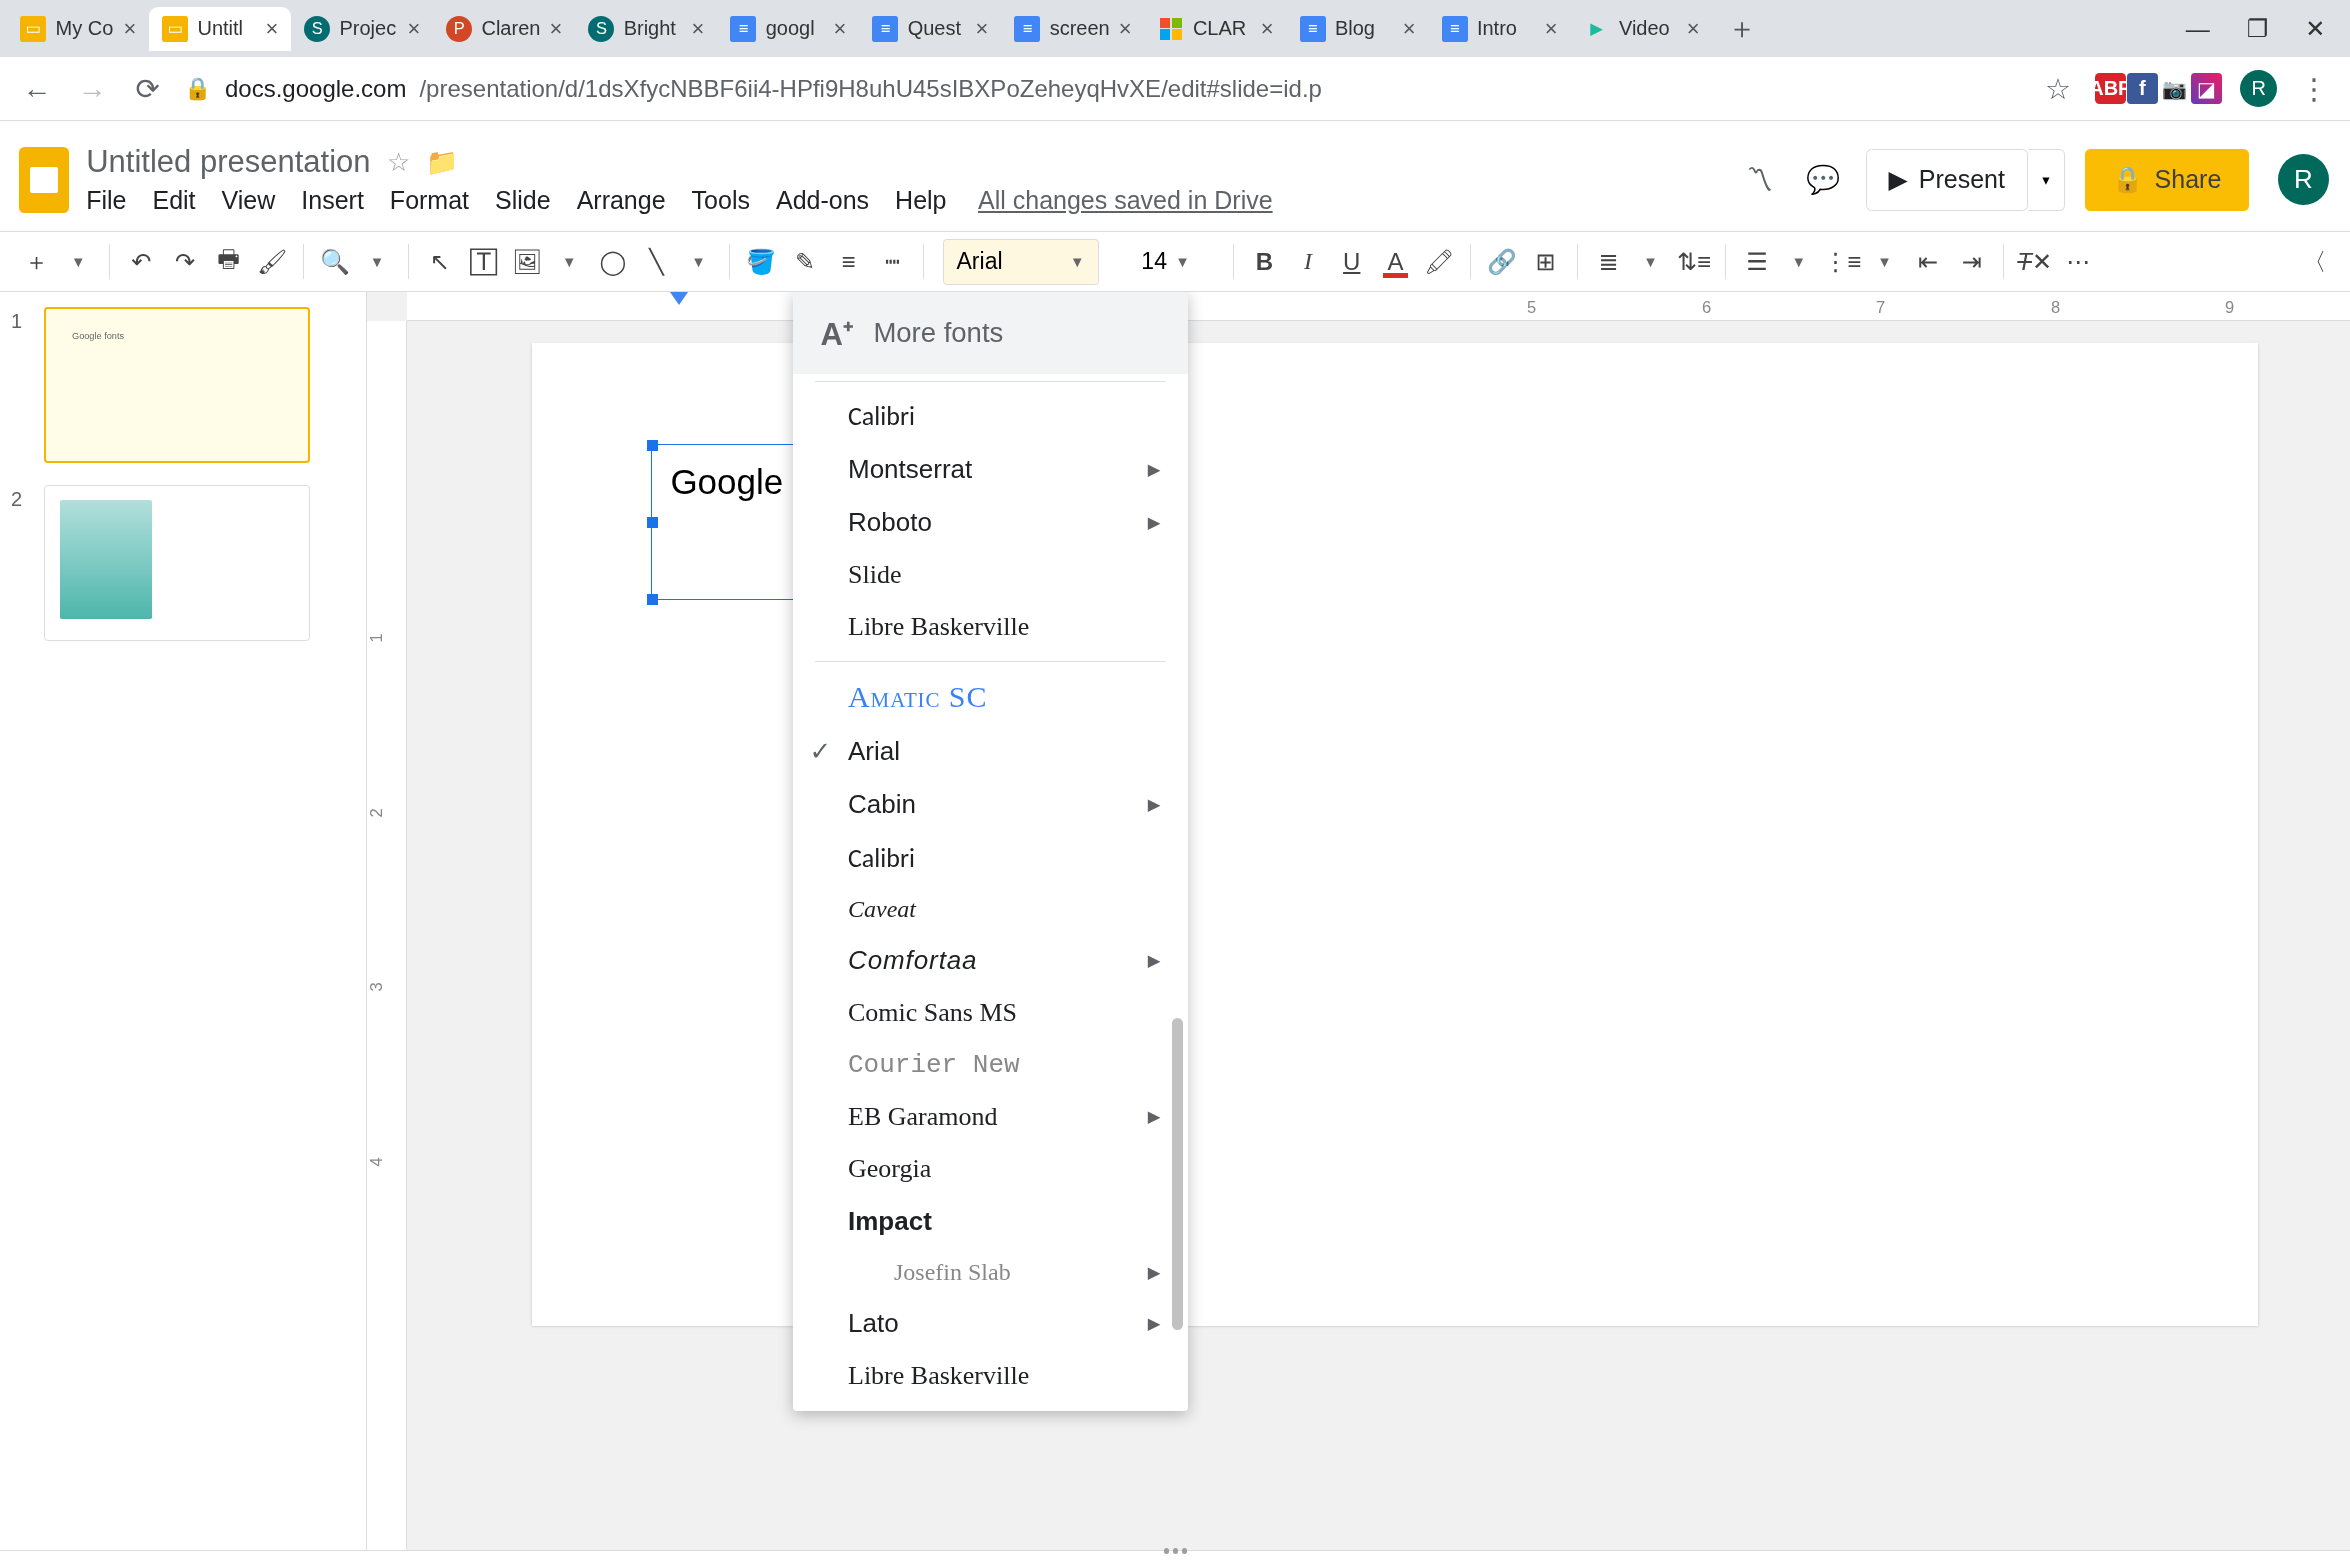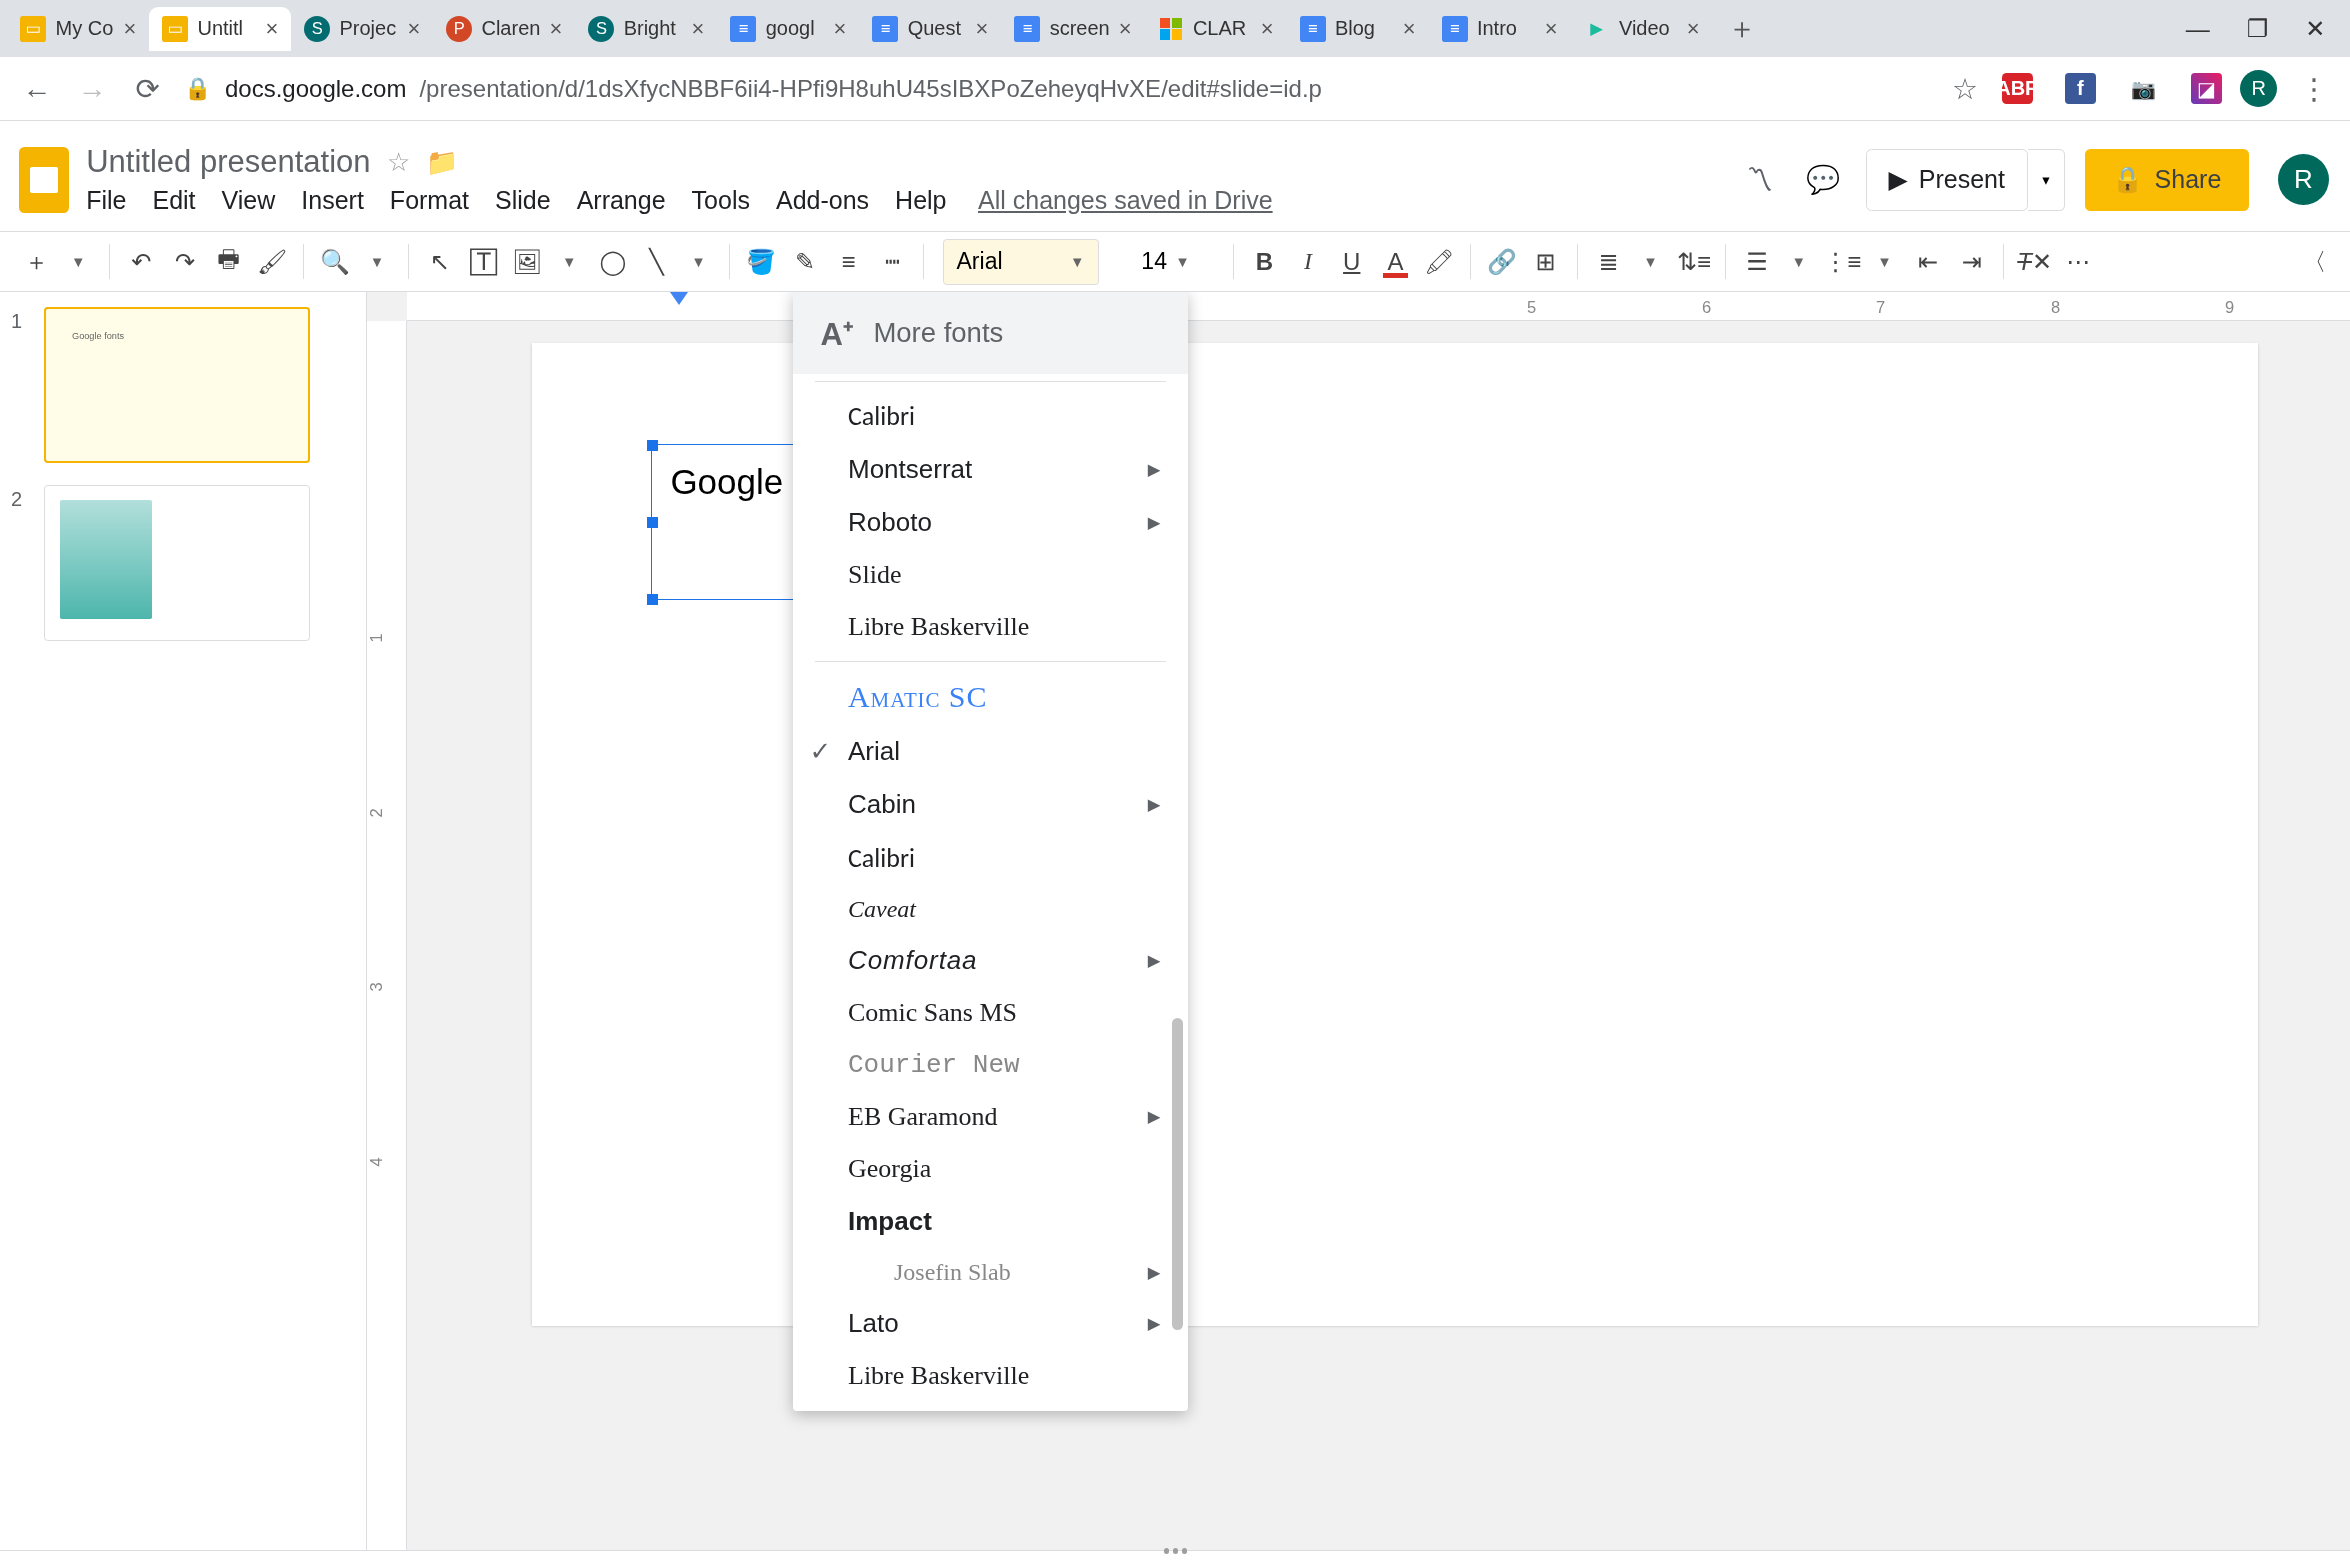--- a/index.html
+++ b/index.html
@@ -20,21 +20,21 @@
 .fav-video { color:#1abc9c; font-size:24px; }
 .new-tab-btn { width:44px; height:44px; display:flex; align-items:center; justify-content:center; font-size:29px; color:#555; margin-left:7.3px;}
 .win-controls { margin-left:auto; display:flex; gap:37px; padding-right:18.4px; color:#333; font-size:24px;}
 .addr-bar { height:64px; background:#fff; display:flex; align-items:center; padding:0 18.4px; gap:18.4px; border-bottom:0.9px solid #dadce0;}
 .addr-bar .nav-btn { font-size:29px; color:#5f6368; width:37px; text-align:center; }
 .addr-bar .nav-btn.disabled { color:#bdbdbd; }
 .url-field { flex:1; display:flex; align-items:center; gap:13px; font-size:24px; color:#202124; }
 .url-field .lock { color:#5f6368; font-size:22px; }
 .url-field .domain { color:#202124; }
 .url-field .path { color:#5f6368;text-align:center; }
-.ext-icons { display:flex; align-items:center; gap:32px; }
+.ext-icons { display:flex; align-items:center; gap:1px; }
 .ext-icons .ei { width:31px; height:31px; display:flex; align-items:center; justify-content:center; font-size:20px; }
 .ei-abp { background:#d8232a; color:#fff; border-radius:4.6px; font-size:13.8px; font-weight:bold;}
 .ei-fb { background:#3b5998; color:#fff; border-radius:3.7px; font-weight:bold; }
 .ei-cam { color:#333; font-size:27.5px; }
 .ei-px { background:linear-gradient(45deg,#673ab7,#e91e63); color:#fff; border-radius:3.7px; }
 .profile-badge { width:37px; height:37px; border-radius:50%; background:#00695c; color:#fff; display:flex; align-items:center; justify-content:center; font-size:20px; }
 
 
 .app-header { height:110px; display:flex; align-items:center; padding:7.3px 22px 0 11px; }
 .app-logo { width:66px; height:88px; display:flex; align-items:center; justify-content:center; }

